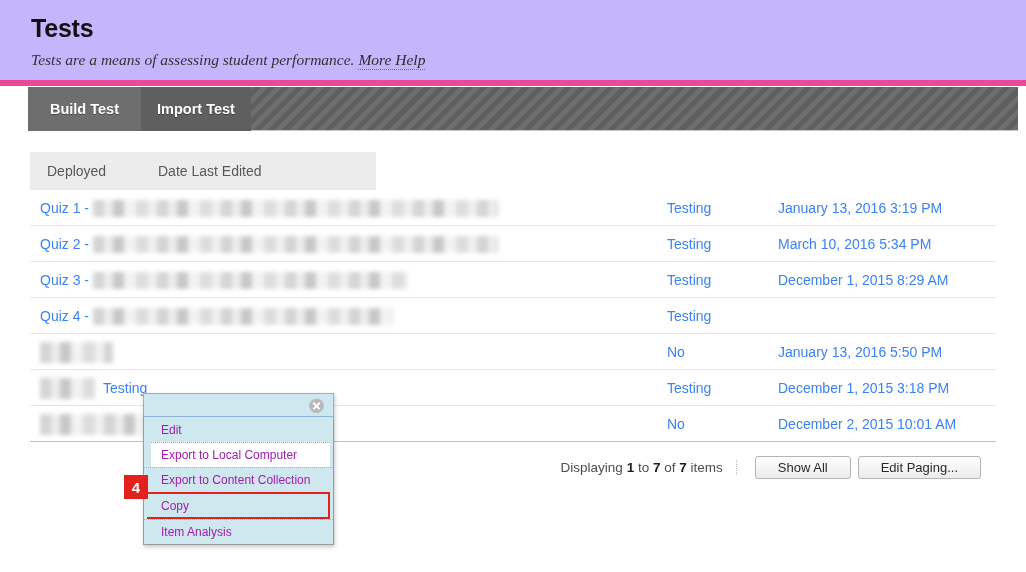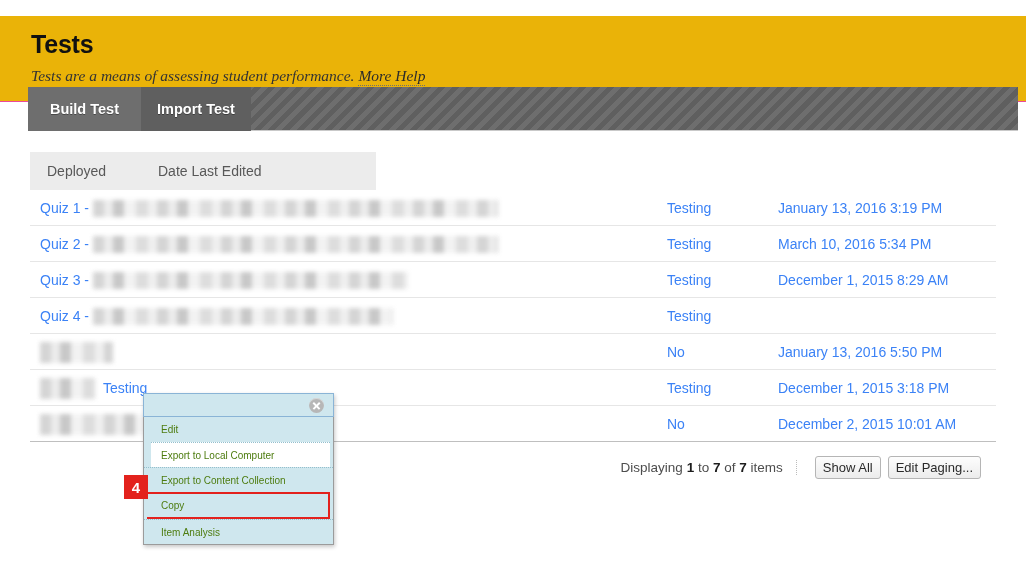--- a/index.html
+++ b/index.html
@@ -8,23 +8,23 @@
     width: 1026px; height: 572px;
     background: #ffffff;
     font-family: "Liberation Sans", sans-serif;
     overflow: hidden;
   }
 
   #page { position: relative; width: 1026px; height: 572px; background: #fff; }
 
   
   .page-header {
-    position: absolute; left: 0; top: 16px; width: 1026px; height: 86px;
-    background: #eab308;
-    border-bottom: 1px solid #ec4899;
+    position: absolute; left: 0; top: 0; width: 1026px; height: 86px;
+    background: #c4b5fd;
+    border-bottom: 6px solid #ec4899;
   }
   .page-title {
     position: absolute; left: 31px; top: 14px;
     font-size: 25px; font-weight: bold; color: #111;
     letter-spacing: -0.2px;
   }
   .page-desc {
     position: absolute; left: 31px; top: 51px;
     font-family: "Liberation Serif", serif;
     font-style: italic; font-size: 15.5px; color: #333;
@@ -121,21 +121,21 @@
   .pagination {
     position: absolute; left: 15px; top: 447px; width: 966px; height: 40px;
     display: flex; align-items: center; justify-content: flex-end;
   }
   .disp-text {
     font-size: 13.5px; color: #4d4d4d; margin-right: 11px;
     border-right: 1px dotted #bcbcbc; padding-right: 13px;
   }
   .disp-text b { color: #1d1d1d; }
   .pgbtn {
-    height: 23px; padding: 0 7px;
+    height: 23px; padding: 0 22px;
     display: inline-flex; align-items: center;
     font-size: 13px; color: #2a2a2a;
     background: linear-gradient(#fdfdfd, #ececec);
     border: 1px solid #b5b5b5; border-radius: 3px;
     margin-left: 7px; cursor: pointer;
     white-space: nowrap;
   }
 
   
   .ctxmenu {
@@ -160,21 +160,21 @@
   }
   .close-icon::before, .close-icon::after {
     content: ""; position: absolute; left: 3px; top: 6.7px;
     width: 9px; height: 1.8px; background: #ffffff;
   }
   .close-icon::before { transform: rotate(45deg); }
   .close-icon::after  { transform: rotate(-45deg); }
 
   .ctx-item {
     height: 25px; display: flex; align-items: center;
-    padding-left: 17px; font-size: 10px; color: #4d7c0f;
+    padding-left: 17px; font-size: 12px; color: #a21caf;
     cursor: pointer;
     border-top: 1px dotted #94bfcd;
   }
   .ctx-item.hover {
     background: #ffffff;
     margin: 0 3px 0 7px; padding-left: 10px;
     border-top: 1px dotted #94bfcd;
   }
   .ctx-item.nosep { border-top: none; }
 

